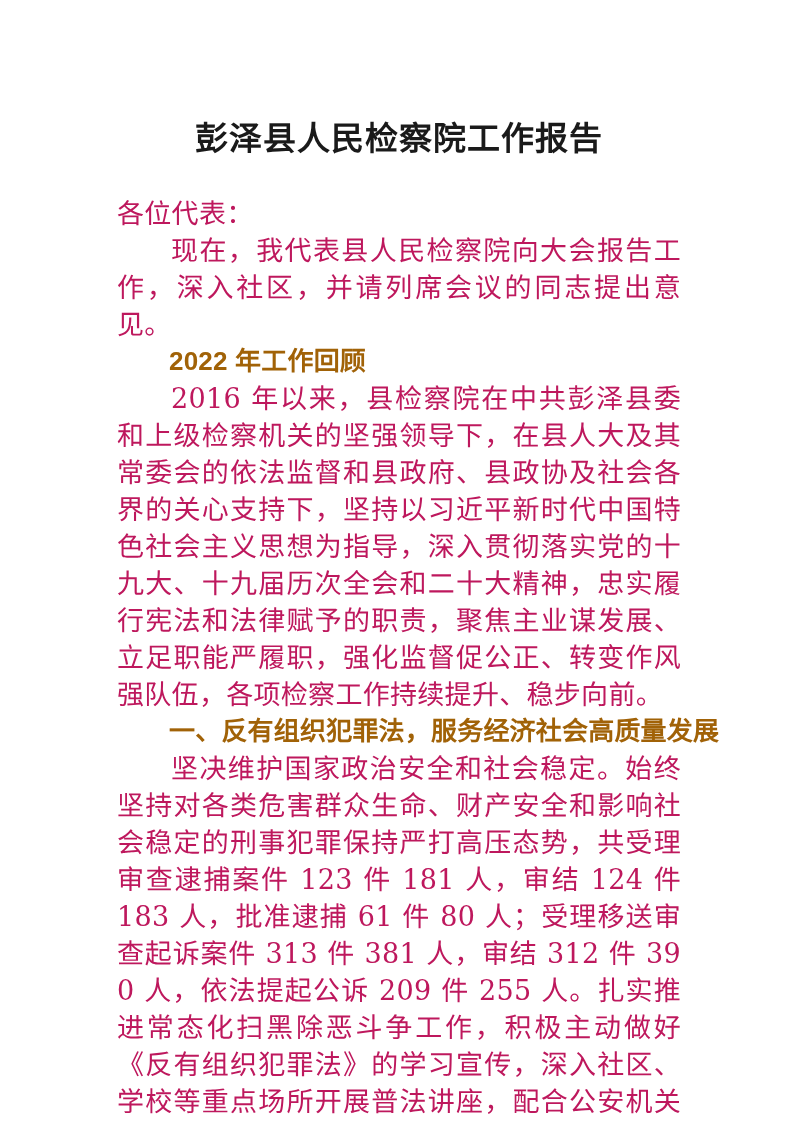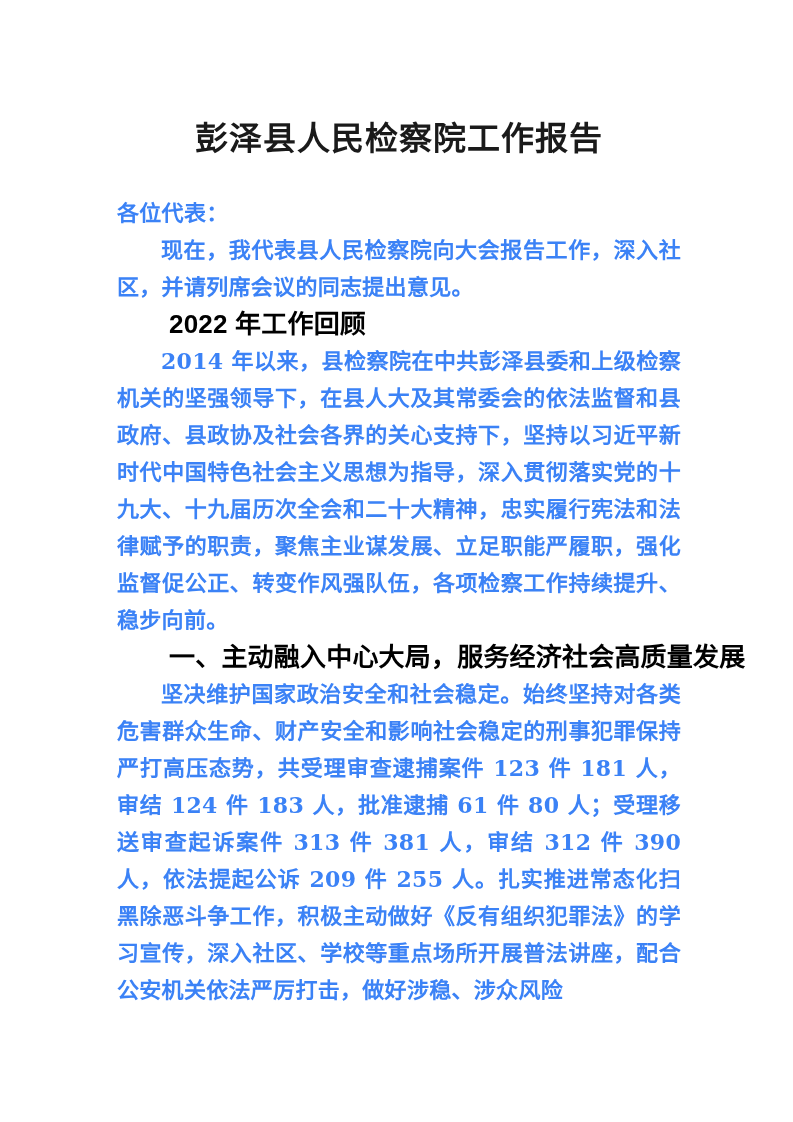--- a/index.html
+++ b/index.html
@@ -36,47 +36,46 @@
     color: #1a1a1a;
     letter-spacing: 1px;
     margin: 0;
     padding-top: 104px;
     white-space: nowrap;
   }
 
   
   .para {
     font-family: "DejaVu Serif", "Liberation Serif", serif;
-    font-size: 22px;
+    font-size: 27px;
     line-height: 37px;
-    color: #3b82f6;
+    color: #be185d;
     margin: 0;
     text-align: justify;
     text-justify: inter-character;
     letter-spacing: 0.3px;
     word-break: break-all;
-    font-weight: bold;
   }
 
   .para.indent {
     text-indent: 2em;
   }
 
   
   .para.flush {
     text-indent: 0;
   }
 
   
   .heading {
     font-family: "Liberation Sans", "DejaVu Sans", sans-serif;
     font-size: 26px;
     font-weight: 700;
     line-height: 37px;
-    color: #000000;
+    color: #a16207;
     margin: 0;
     text-indent: 2em;
     letter-spacing: 0.2px;
     white-space: nowrap;
   }
 
   .spacer-lead { height: 40px; }
 </style>
 </head>
 <body>
@@ -87,21 +86,21 @@
     <h1 class="doc-title">彭泽县人民检察院工作报告</h1>
 
     <div class="spacer-lead"></div>
 
     <p class="para flush">各位代表：</p>
 
     <p class="para indent">现在，我代表县人民检察院向大会报告工作，深入社区，并请列席会议的同志提出意见。</p>
 
     <p class="heading">2022 年工作回顾</p>
 
-    <p class="para indent">2014 年以来，县检察院在中共彭泽县委和上级检察机关的坚强领导下，在县人大及其常委会的依法监督和县政府、县政协及社会各界的关心支持下，坚持以习近平新时代中国特色社会主义思想为指导，深入贯彻落实党的十九大、十九届历次全会和二十大精神，忠实履行宪法和法律赋予的职责，聚焦主业谋发展、立足职能严履职，强化监督促公正、转变作风强队伍，各项检察工作持续提升、稳步向前。</p>
+    <p class="para indent">2016 年以来，县检察院在中共彭泽县委和上级检察机关的坚强领导下，在县人大及其常委会的依法监督和县政府、县政协及社会各界的关心支持下，坚持以习近平新时代中国特色社会主义思想为指导，深入贯彻落实党的十九大、十九届历次全会和二十大精神，忠实履行宪法和法律赋予的职责，聚焦主业谋发展、立足职能严履职，强化监督促公正、转变作风强队伍，各项检察工作持续提升、稳步向前。</p>
 
-    <p class="heading">一、主动融入中心大局，服务经济社会高质量发展</p>
+    <p class="heading">一、反有组织犯罪法，服务经济社会高质量发展</p>
 
 
     <p class="para indent">坚决维护国家政治安全和社会稳定。始终坚持对各类危害群众生命、财产安全和影响社会稳定的刑事犯罪保持严打高压态势，共受理审查逮捕案件 123 件 181 人，审结 124 件 183 人，批准逮捕 61 件 80 人；受理移送审查起诉案件 313 件 381 人，审结 312 件 390 人，依法提起公诉 209 件 255 人。扎实推进常态化扫黑除恶斗争工作，积极主动做好《反有组织犯罪法》的学习宣传，深入社区、学校等重点场所开展普法讲座，配合公安机关依法严厉打击，做好涉稳、涉众风险</p>
 
   </div>
 </div>
 
 </body></html>

